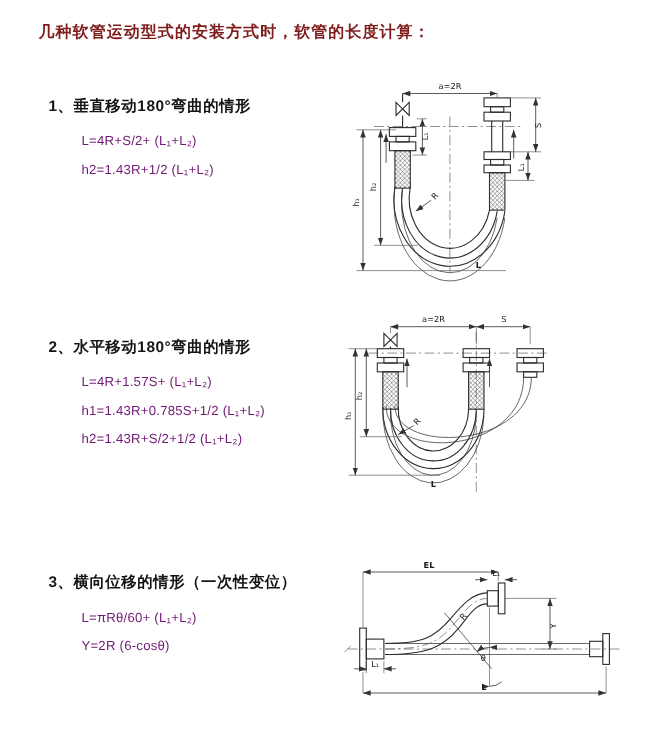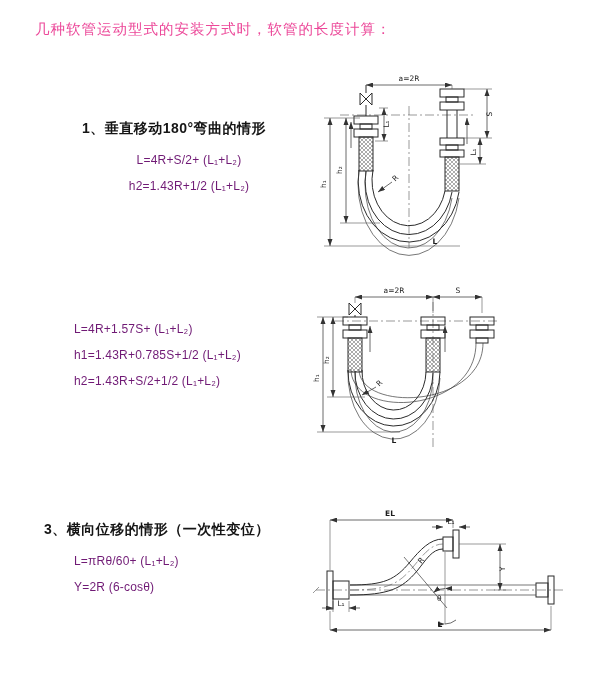--- a/index.html
+++ b/index.html
@@ -2,35 +2,35 @@
 <html><head>
 <meta charset="utf-8">
 <style>
   html,body{margin:0;padding:0;}
   body{
     width:600px;height:675px;position:relative;background:#ffffff;
     font-family:"Liberation Sans","DejaVu Sans",sans-serif;color:#161616;
     overflow:hidden;
   }
   .page-title{
-    position:absolute;left:35px;top:20px;font-size:14.5px;font-weight:400;
-    letter-spacing:1px;color:#ec4899;
+    position:absolute;left:35px;top:20px;font-size:14.5px;font-weight:700;
+    letter-spacing:1px;color:#7f1d1d;
   }
   .section{position:absolute;left:44px;width:260px;}
   .section h2{
     margin:0;font-size:14px;font-weight:700;letter-spacing:0.5px;color:#151515;
     white-space:nowrap;
   }
   .formulas{margin:9px 0 0 30px;}
   .formula{
     font-family:Liberation Sans, sans-serif;
     font-size:12px;line-height:26px;letter-spacing:0.2px;color:#701a75;
     white-space:nowrap;
   }
-  #sec1{top:120px;text-align:center;}
+  #sec1{top:88px;}
   #sec2{top:307px;}
   #sec3{top:521px;}
   .diagram{position:absolute;}
   #dia1{left:300px;top:66px;}
   #dia2{left:300px;top:280px;}
   #dia3{left:298px;top:500px;}
   svg{overflow:visible;display:block;}
   svg text{
     font-family:"DejaVu Sans","Liberation Sans",sans-serif;
     fill:#1c1c1c;font-size:7.5px;
@@ -49,20 +49,21 @@
 
 <div class="section" id="sec1">
   <h2>1、垂直移动180°弯曲的情形</h2>
   <div class="formulas">
     <div class="formula">L=4R+S/2+ (L₁+L₂)</div>
     <div class="formula">h2=1.43R+1/2 (L₁+L₂)</div>
   </div>
 </div>
 
 <div class="section" id="sec2">
+  <h2>2、水平移动180°弯曲的情形</h2>
   <div class="formulas">
     <div class="formula">L=4R+1.57S+ (L₁+L₂)</div>
     <div class="formula">h1=1.43R+0.785S+1/2 (L₁+L₂)</div>
     <div class="formula">h2=1.43R+S/2+1/2 (L₁+L₂)</div>
   </div>
 </div>
 
 <div class="section" id="sec3">
   <h2>3、横向位移的情形（一次性变位）</h2>
   <div class="formulas">

